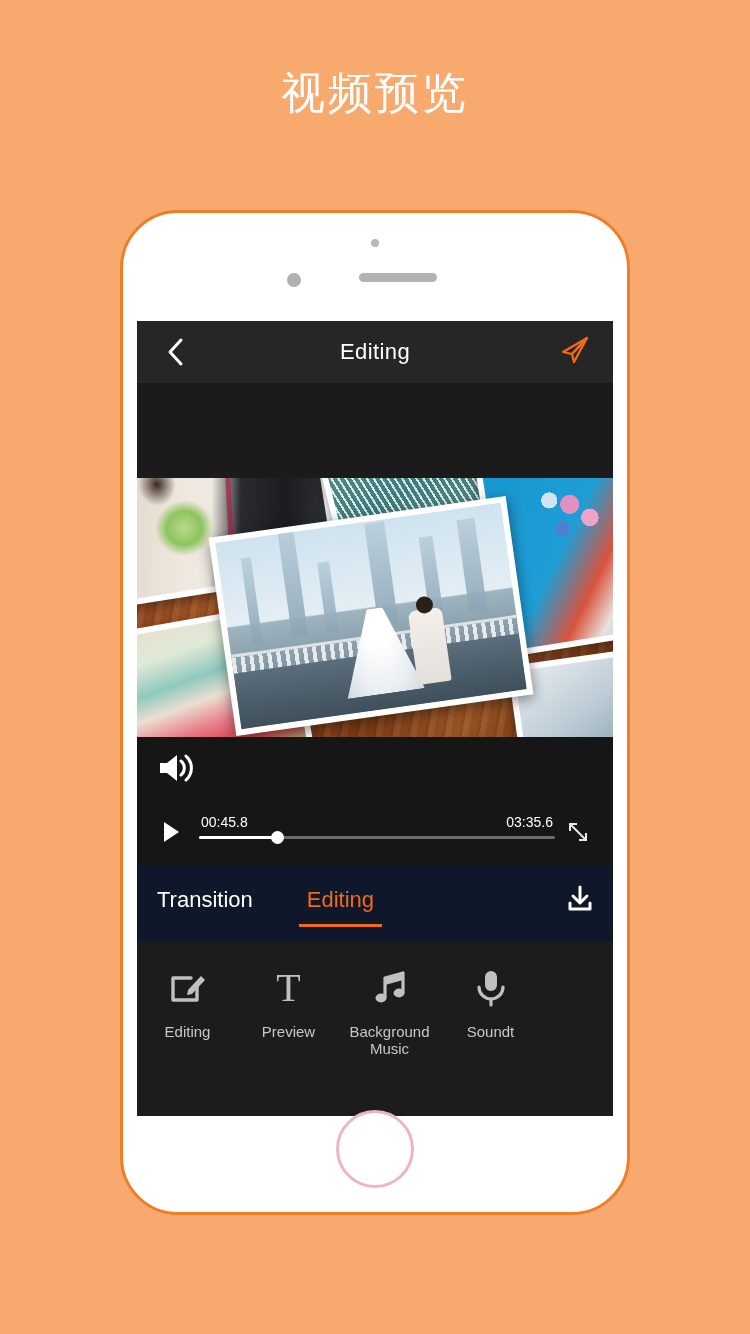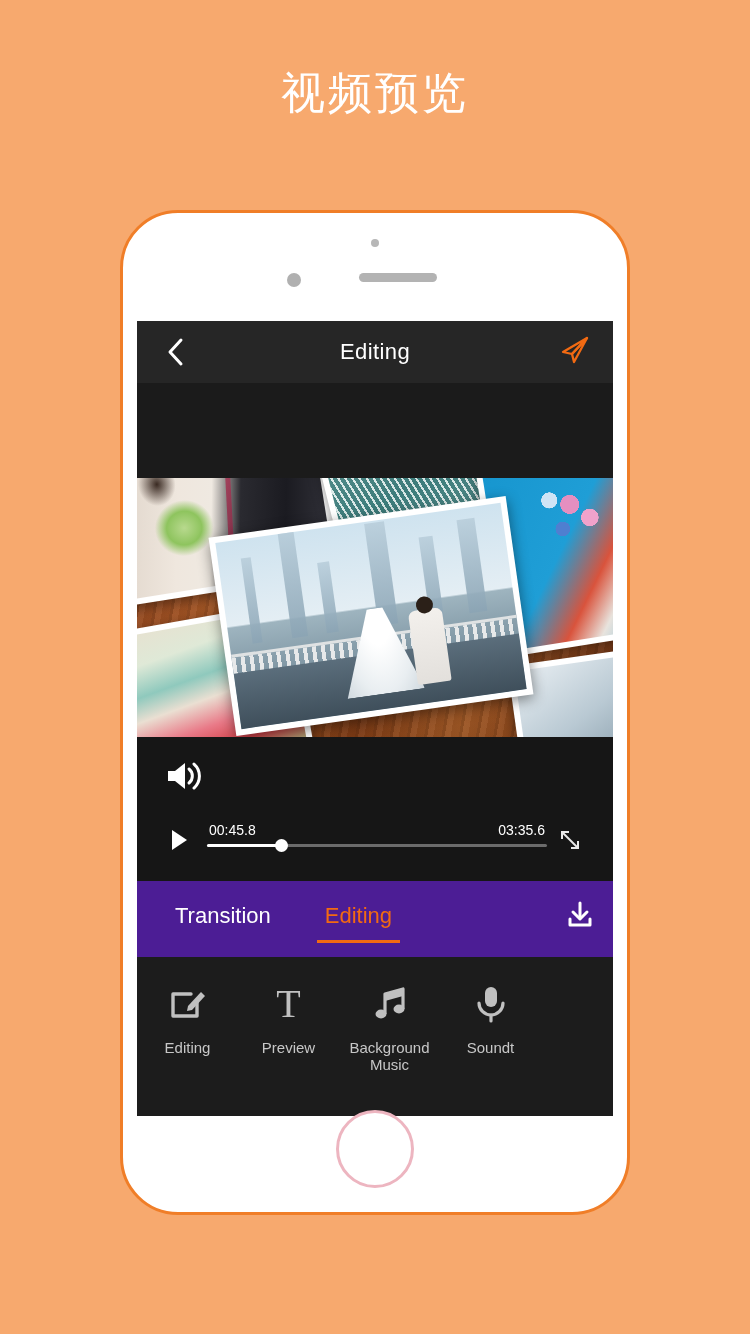--- a/index.html
+++ b/index.html
@@ -276,21 +276,21 @@
 
   
   .p6 { left: 378px; top: 178px; width: 140px; height: 120px; transform: rotate(-8deg); }
   .p6 .inner {
     background: linear-gradient(150deg, #e8eef2 0%, #b9c9d3 50%, #7e94a2 100%);
   }
 
   
   .controls {
     background: #161616;
-    padding: 8px;
+    padding: 0;
   }
   .volume-row {
     height: 66px;
     display: flex;
     align-items: center;
     padding-left: 20px;
   }
   .player-row {
     height: 62px;
     display: flex;
@@ -349,25 +349,24 @@
     flex: 0 0 34px;
     display: flex;
     align-items: center;
     justify-content: center;
     cursor: pointer;
   }
 
   
   .tabbar {
     height: 76px;
-    background: #4c1d95;
+    background: #0f172a;
     display: flex;
     align-items: flex-start;
     position: relative;
-    padding-left: 18px;
   }
   .tab {
     margin-top: 22px;
     font-size: 22px;
     color: #ffffff;
     padding: 0 4px 14px 4px;
     position: relative;
     cursor: pointer;
   }
   .tab:first-of-type { margin-left: 16px; }

